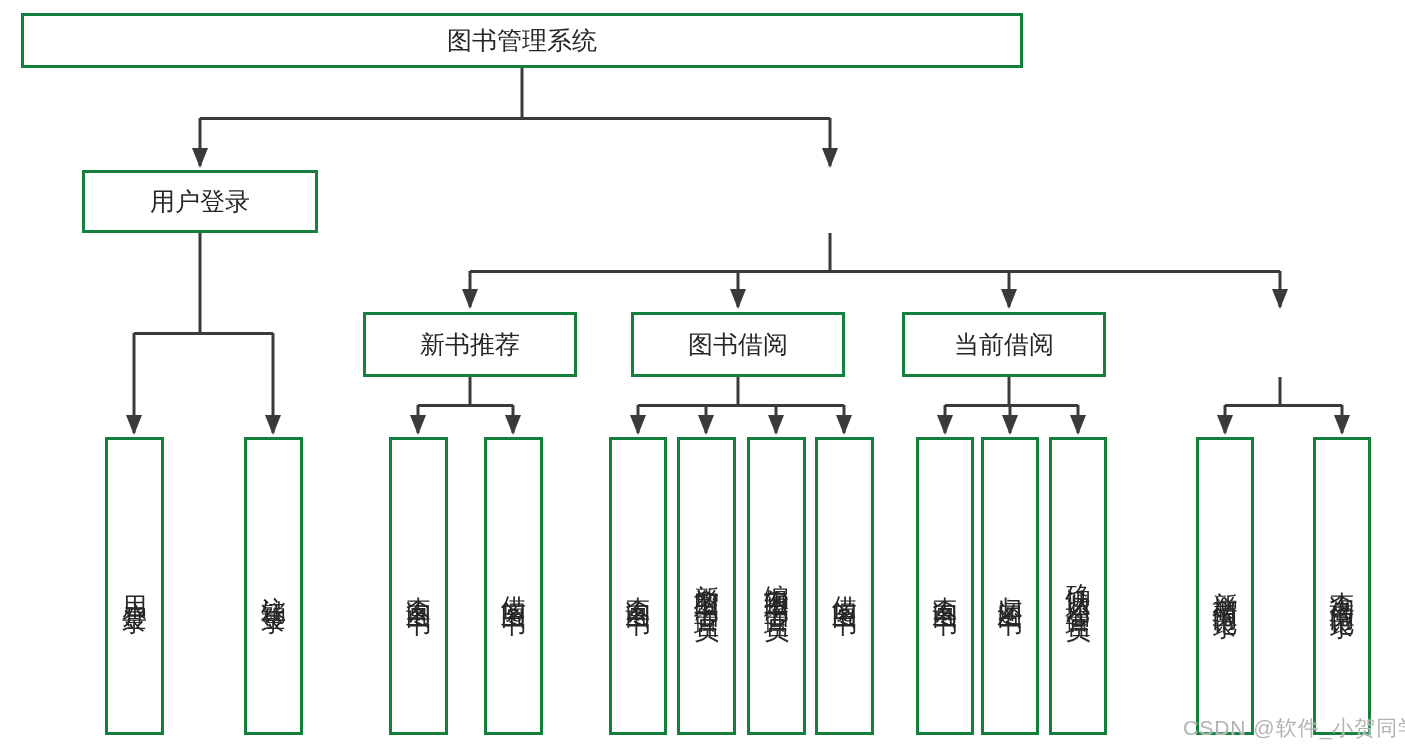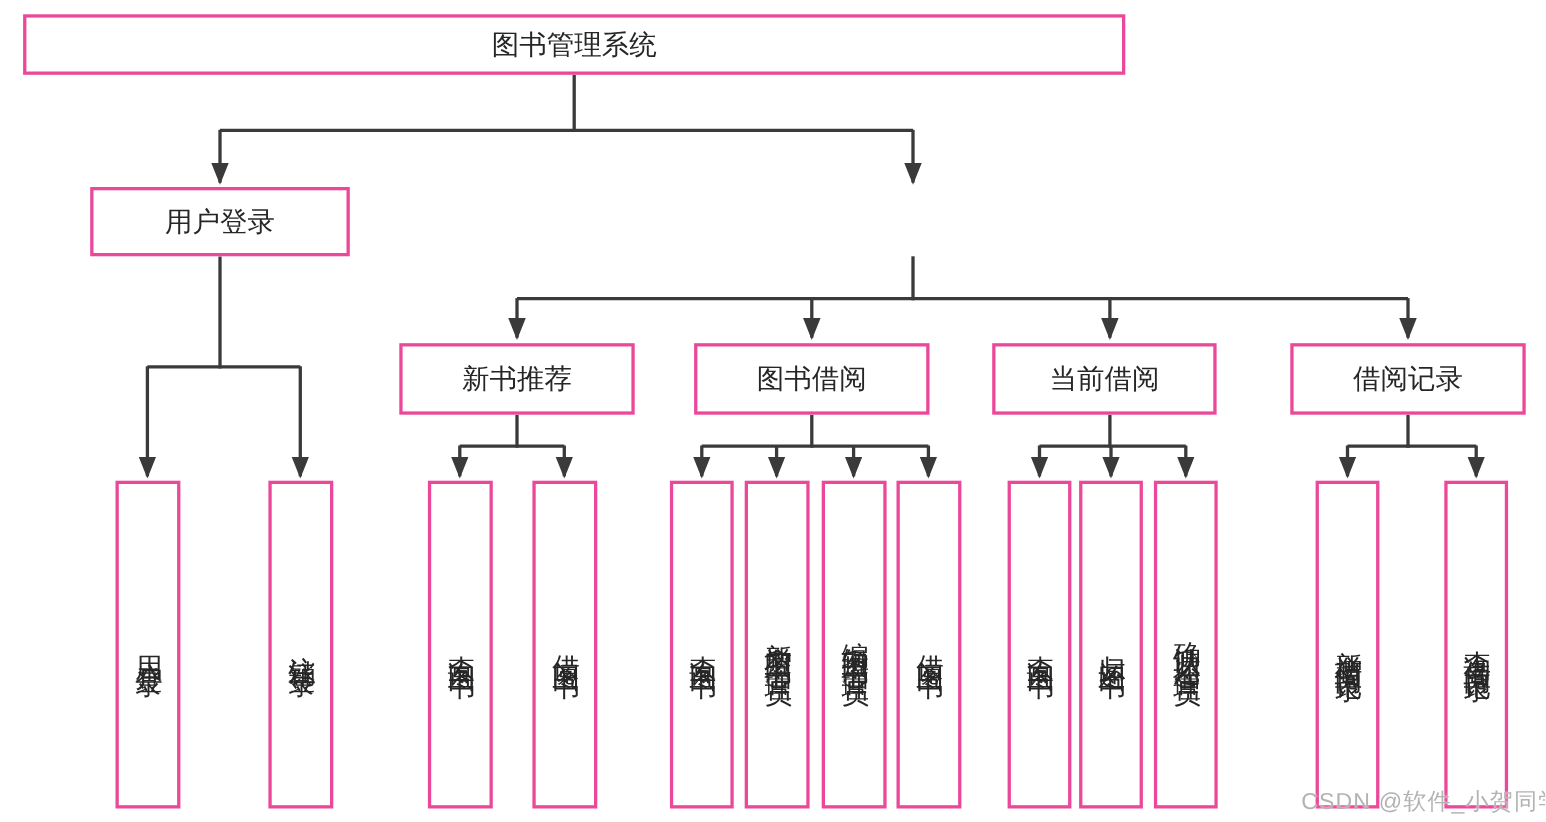--- a/index.html
+++ b/index.html
@@ -15,21 +15,21 @@
   .connectors {
     position: absolute;
     left: 0; top: 0;
     width: 1405px; height: 747px;
     z-index: 1;
   }
   .node {
     position: absolute;
     box-sizing: border-box;
     background: #ffffff;
-    border: 3px solid #ec4899;
+    border: 3px solid #15803d;
     display: flex;
     align-items: center;
     justify-content: center;
     color: #262626;
     font-size: 25px;
     z-index: 2;
     white-space: nowrap;
   }
   .node.v span {
     writing-mode: vertical-rl;
@@ -115,23 +115,20 @@
 
   <div class="node" style="left:363px; top:312px; width:214px; height:65px;">
     <span>新书推荐</span>
   </div>
   <div class="node" style="left:631px; top:312px; width:214px; height:65px;">
     <span>图书借阅</span>
   </div>
   <div class="node" style="left:902px; top:312px; width:204px; height:65px;">
     <span>当前借阅</span>
   </div>
-  <div class="node" style="left:1173px; top:312px; width:214px; height:65px;">
-    <span>借阅记录</span>
-  </div>
 
   <div class="node v" style="left:105px; top:437px; width:59px; height:298px;">
     <span>用户登录</span>
   </div>
   <div class="node v" style="left:244px; top:437px; width:59px; height:298px;">
     <span>注销登录</span>
   </div>
   <div class="node v" style="left:389px; top:437px; width:59px; height:298px;">
     <span>查询图书</span>
   </div>

